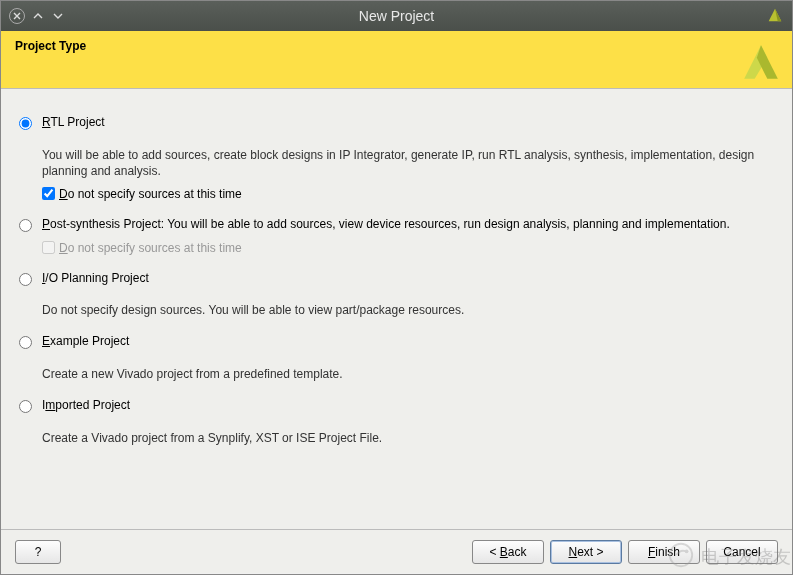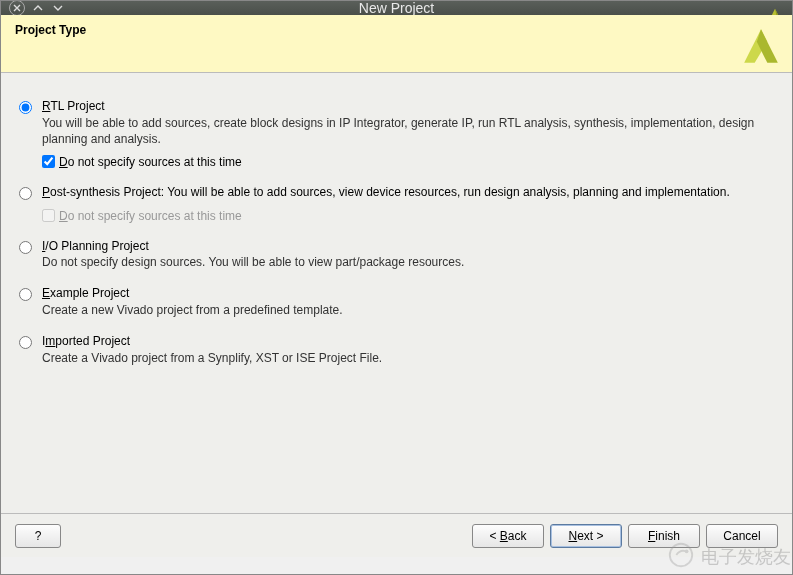--- a/index.html
+++ b/index.html
@@ -6,21 +6,21 @@
   body {
     font-family: Arial, Helvetica, sans-serif;
     font-size: 12px;
     background: #f0f0f0;
     width: 793px;
     height: 575px;
     overflow: hidden;
     border: 1px solid #888;
   }
   .titlebar {
-    height: 14px;
+    height: 30px;
     background: linear-gradient(to bottom, #5a5f5a 0%, #4a4f4a 100%);
     display: flex;
     align-items: center;
     color: #e8e8e8;
     font-size: 14px;
     position: relative;
   }
   .titlebar-controls {
     display: flex;
     align-items: center;
@@ -47,21 +47,21 @@
     left: 0; right: 0;
     text-align: center;
     pointer-events: none;
   }
   .titlebar-logo {
     position: absolute;
     right: 8px;
     top: 5px;
   }
   .header-panel {
-    background: #fef9c3;
+    background: #fde047;
     border-bottom: 1px solid #bbb;
     padding: 8px 14px 10px 14px;
     position: relative;
     height: 58px;
   }
   .header-title {
     font-weight: bold;
     font-size: 12px;
     color: #000;
   }
@@ -96,20 +96,21 @@
   .option-title {
     color: #000;
     font-size: 12px;
     line-height: 1.3;
   }
   .option-title .mnemonic { text-decoration: underline; }
   .option-desc {
     color: #333;
     font-size: 12px;
     line-height: 1.35;
+    margin-top: 16px;
   }
   .sub-checkbox-row {
     margin-top: 8px;
     display: flex;
     align-items: center;
     gap: 4px;
   }
   .sub-checkbox-row.disabled { color: #999; }
   .sub-checkbox-row .mnemonic { text-decoration: underline; }
   .footer {

